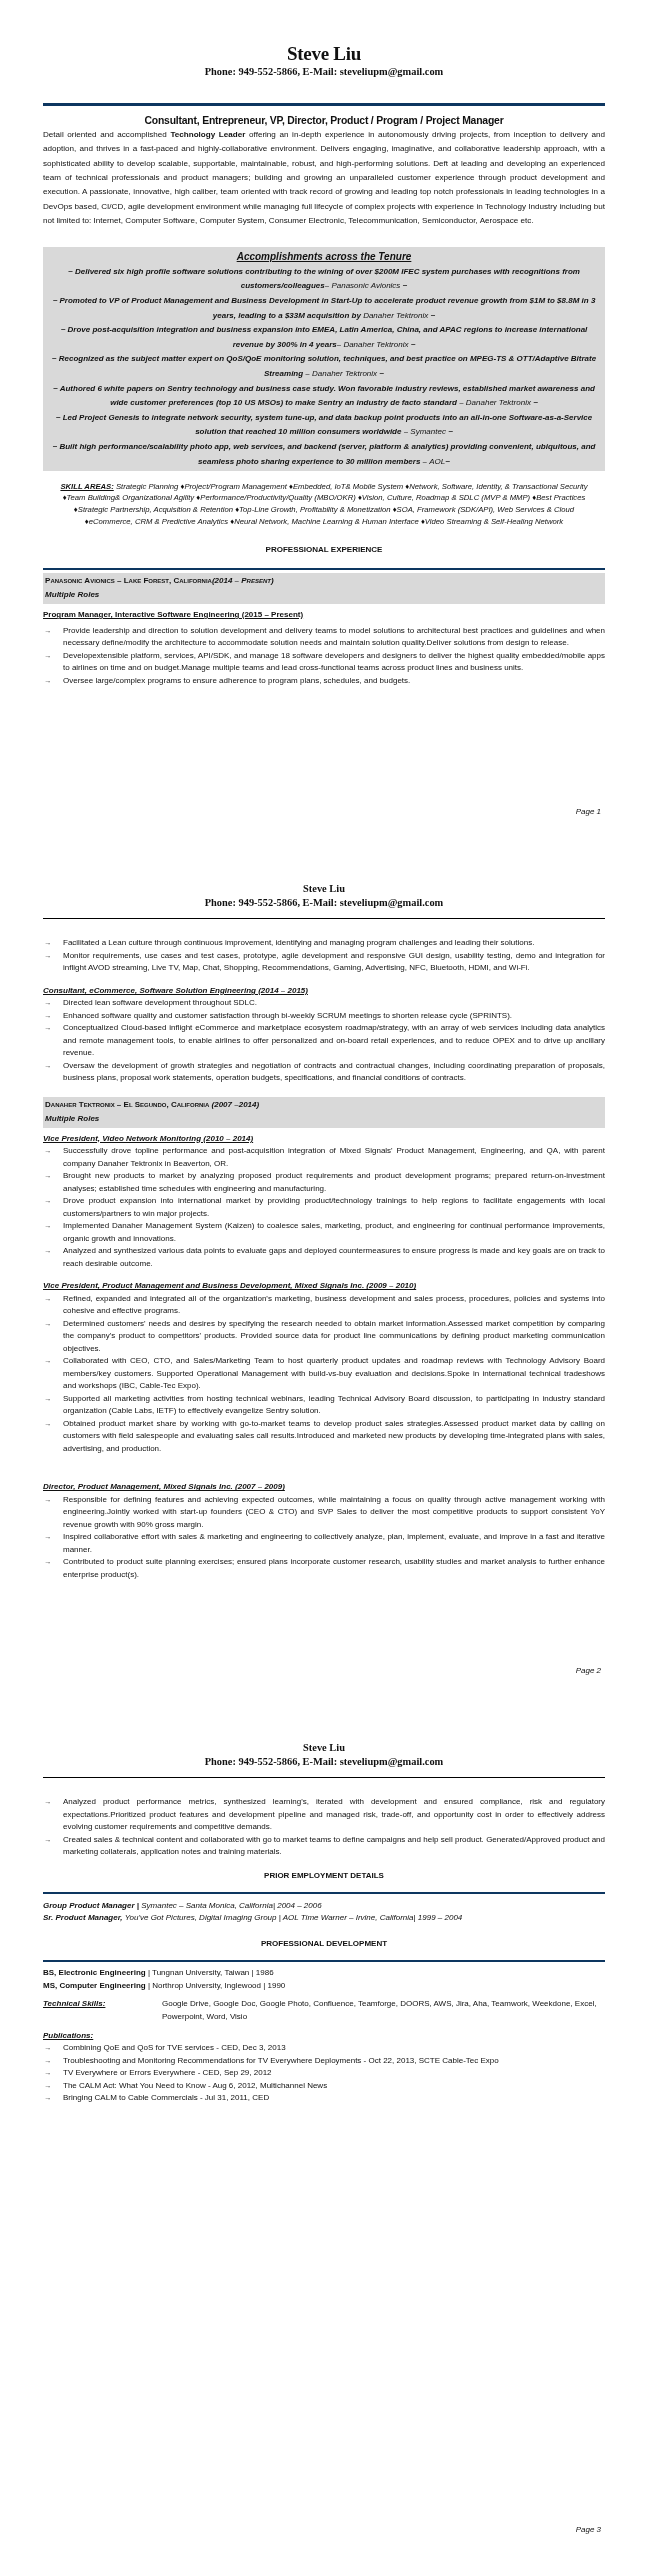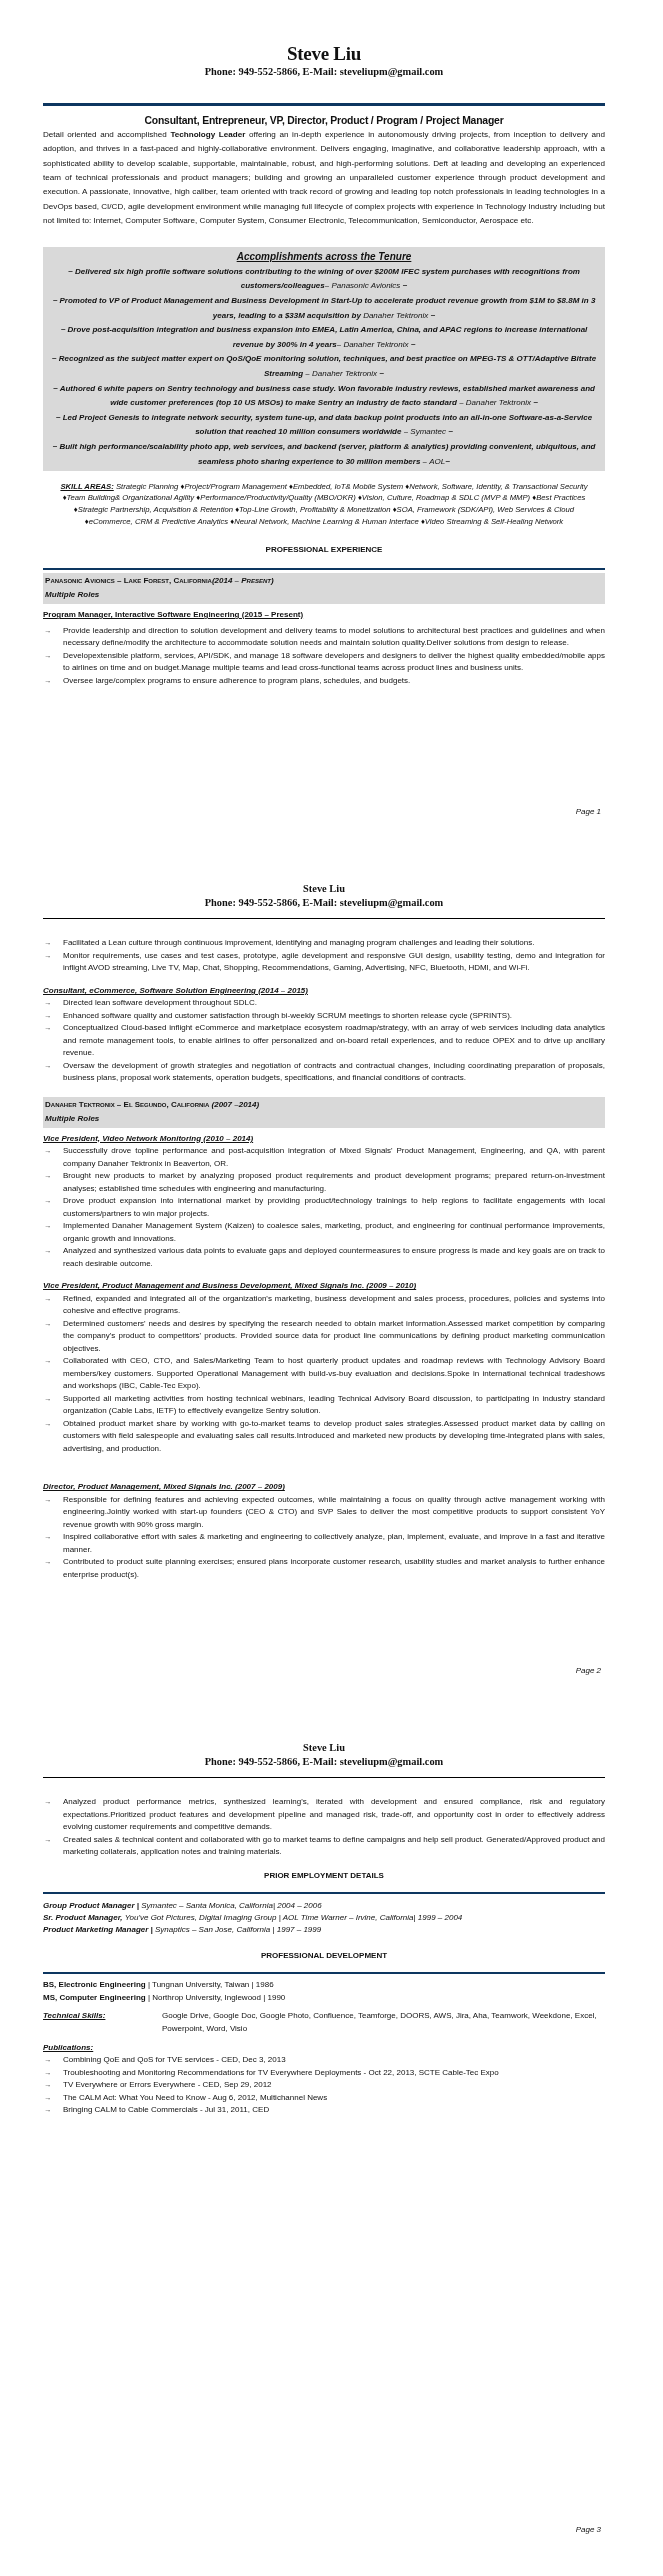--- a/index.html
+++ b/index.html
@@ -151,21 +151,20 @@
       <li><span class="arrow">→</span><span>Analyzed product performance metrics, synthesized learning's, iterated with development and ensured compliance, risk and regulatory expectations.Prioritized product features and development pipeline and managed risk, trade-off, and opportunity cost in order to effectively address evolving customer requirements and competitive demands.</span></li>
       <li><span class="arrow">→</span><span>Created sales &amp; technical content and collaborated with go to market teams to define campaigns and help sell product. Generated/Approved product and marketing collaterals, application notes and training materials.</span></li>
     </ul>
 
     <div class="section-title" style="margin-top:12.5px;">PRIOR EMPLOYMENT DETAILS</div>
     <div class="rule-navy" style="margin-top:11.5px; height:2.1px;"></div>
 
     <div style="margin-top:6.2px;">
       <div class="prior-row"><b>Group Product Manager |</b><span> Symantec – Santa Monica, California| 2004 – 2006</span></div>
       <div class="prior-row"><b>Sr. Product Manager,</b><span> You've Got Pictures, Digital Imaging Group | AOL Time Warner – Irvine, California| 1999 – 2004</span></div>
-      <div class="prior-row"><b>Product Marketing Manager |</b><span> Synaptics – San Jose, California | 1997 – 1999</span></div>
     </div>
 
     <div class="section-title" style="margin-top:15.6px;">PROFESSIONAL DEVELOPMENT</div>
     <div class="rule-navy" style="margin-top:11.5px; height:2.1px;"></div>
 
     <div style="margin-top:5.2px;">
       <div class="edu-row"><b>BS, Electronic Engineering</b><span> | Tungnan University, Taiwan | 1986</span></div>
       <div class="edu-row"><b>MS, Computer Engineering</b><span> | Northrop University, Inglewood | 1990</span></div>
     </div>
 

